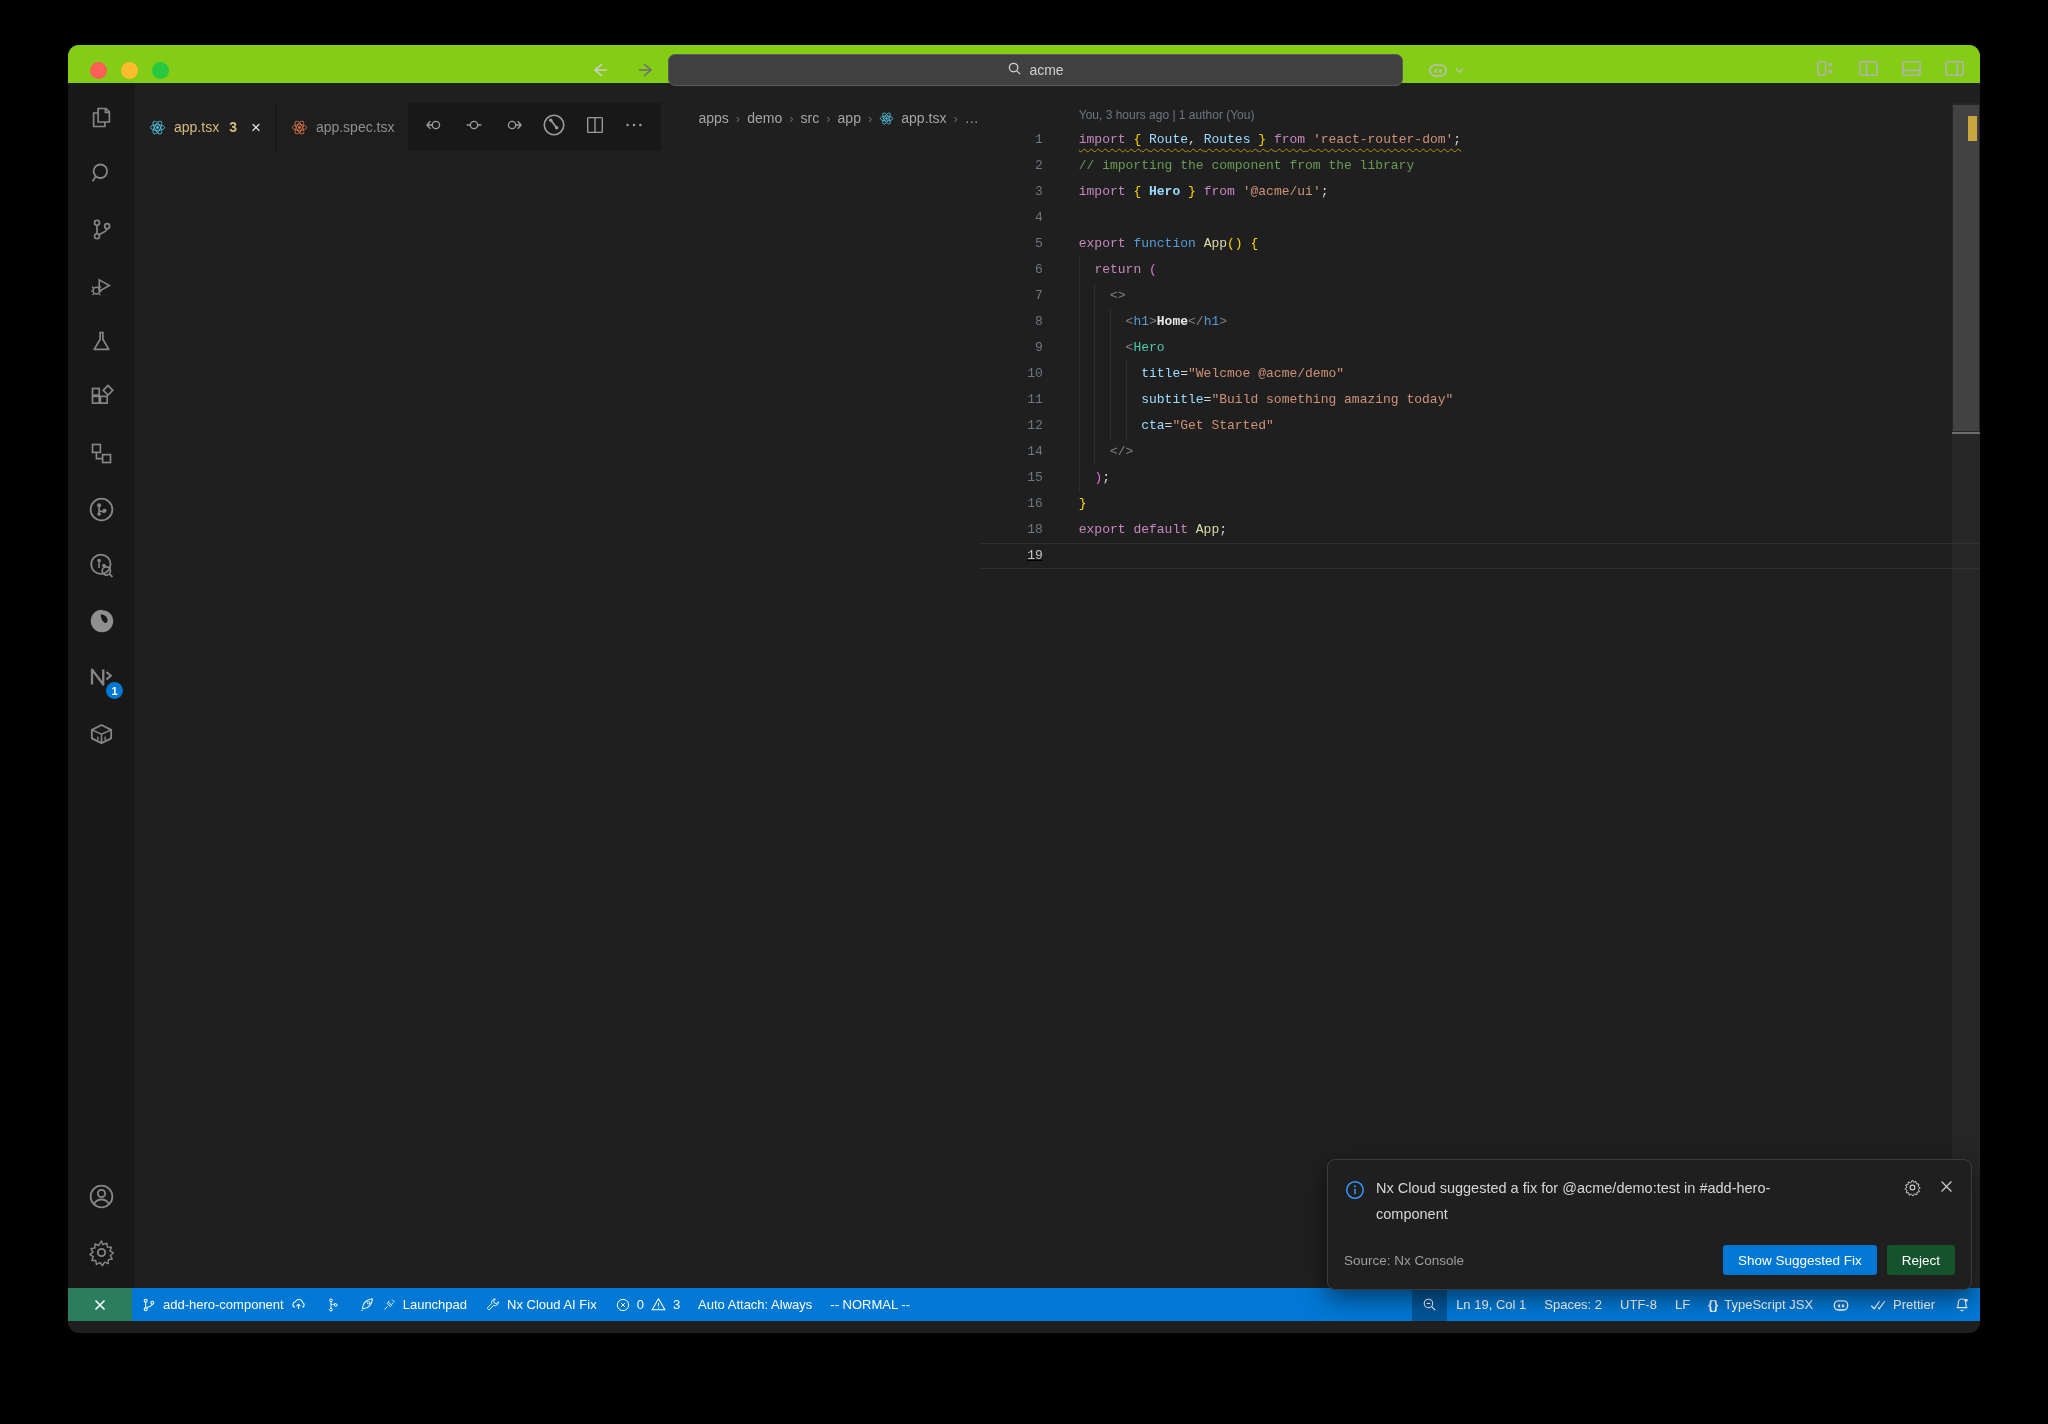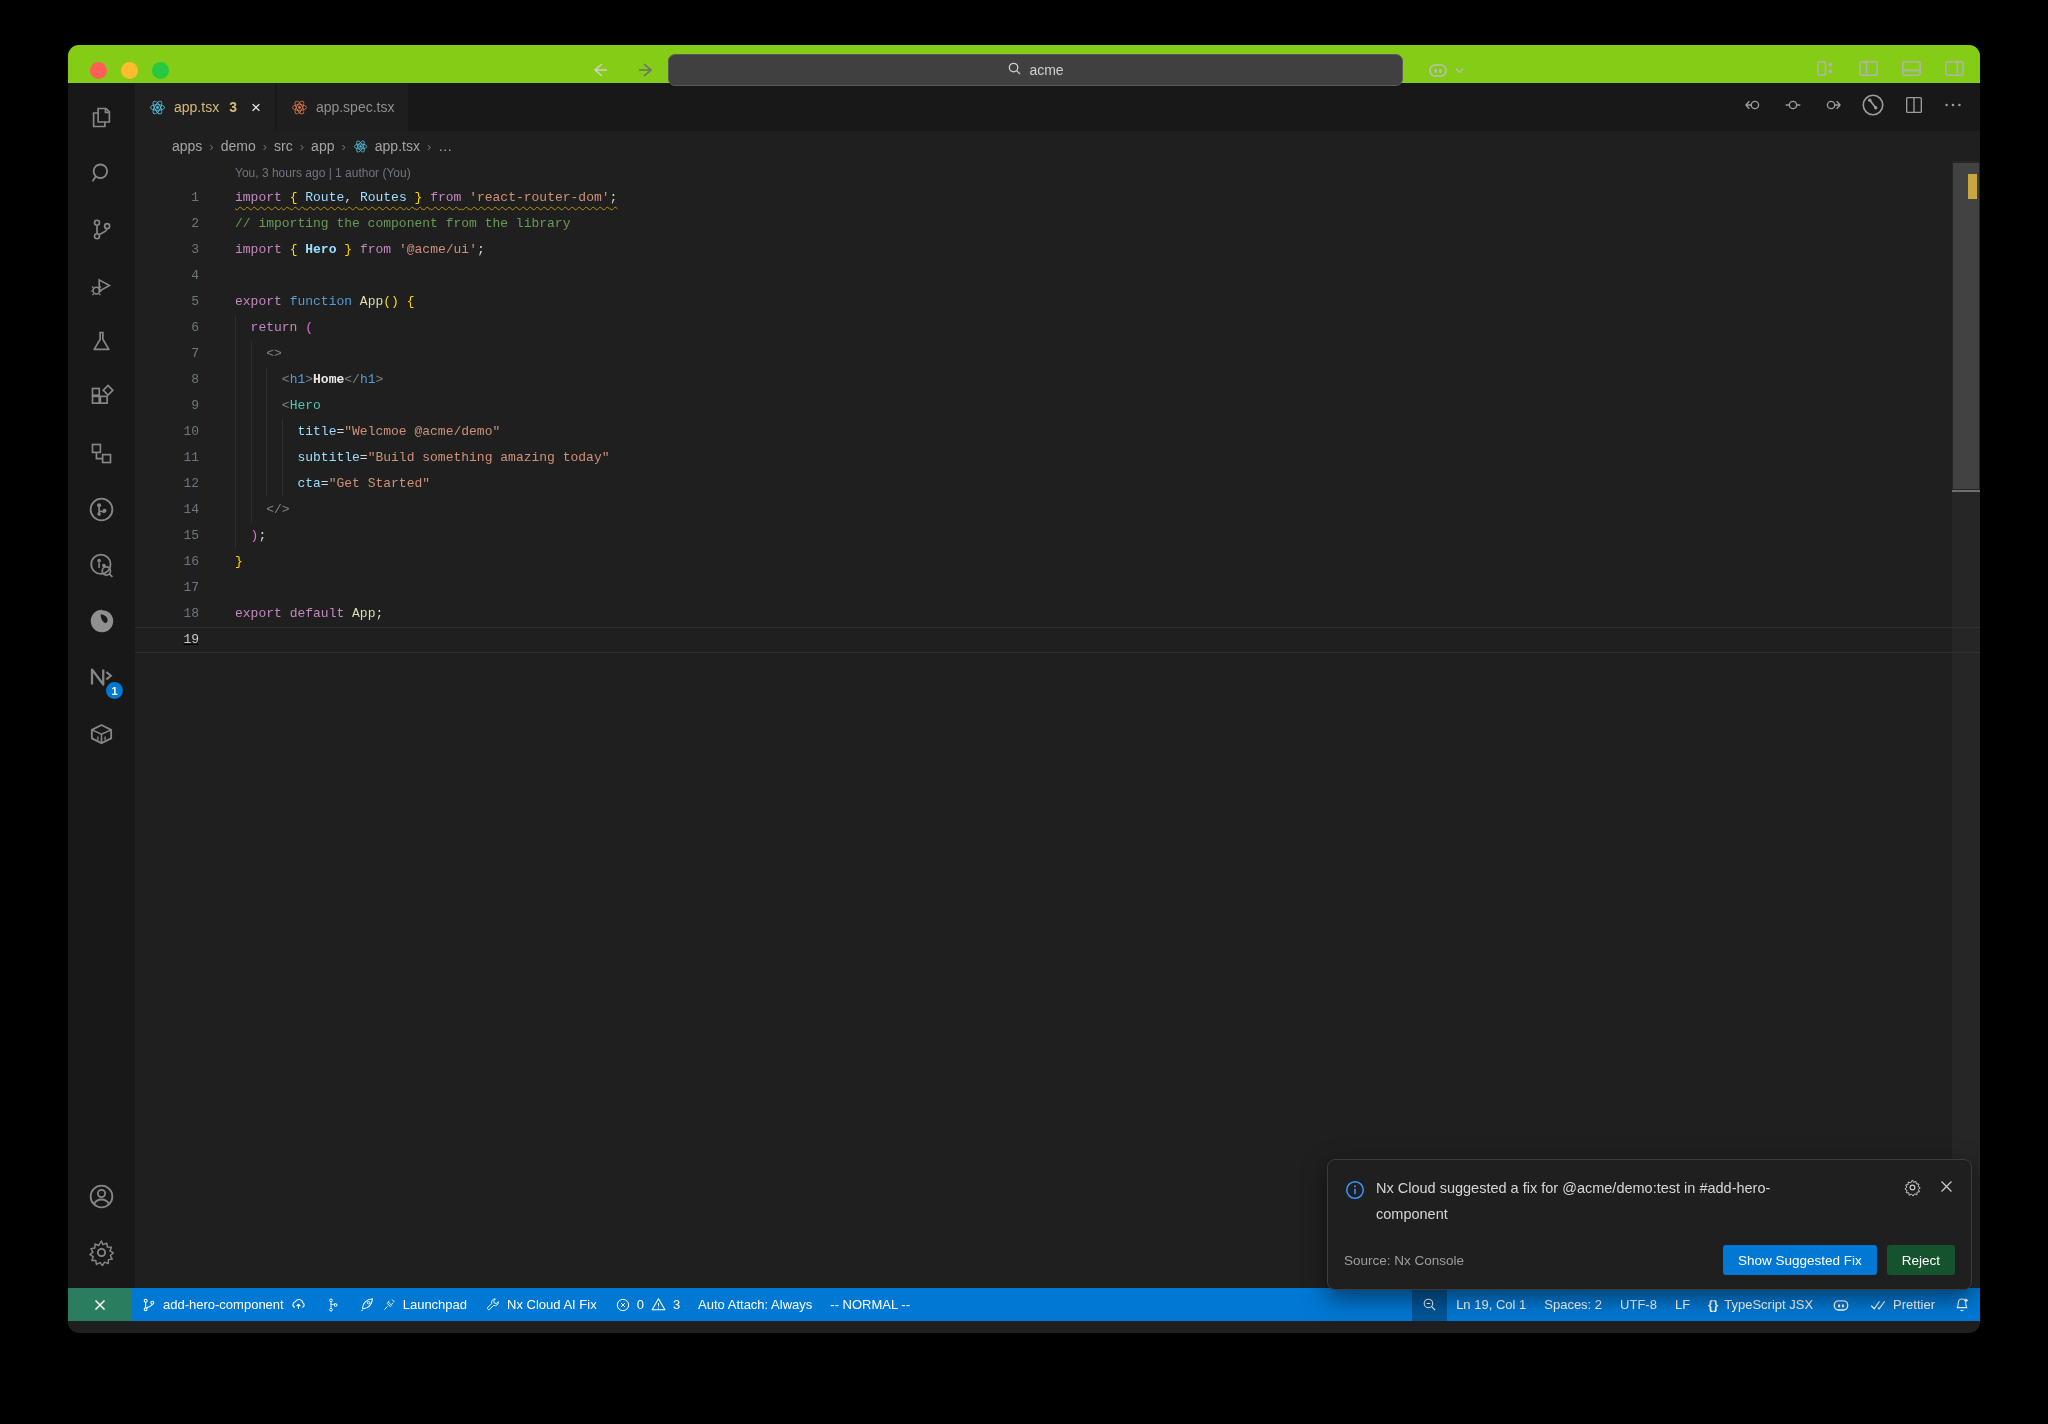--- a/index.html
+++ b/index.html
@@ -22,21 +22,21 @@
   .layout-icons { position:absolute; right:14px; top:0; height:50px; display:flex; align-items:center; gap:20px; }
 
   
   .main { display:flex; height:1205px; }
   .activitybar { width:67px; background:#181818; display:flex; flex-direction:column; align-items:center; padding-top:6px; }
   .ab-item { width:67px; height:56px; display:flex; align-items:center; justify-content:center; position:relative; color:#868686; }
   .ab-spacer { flex:1; }
   .ab-badge { position:absolute; right:12px; bottom:6px; min-width:17px; height:17px; border-radius:9px;
               color:#fff; font-size:11px; font-weight:bold; display:flex; align-items:center; justify-content:center; }
 
-  .editor-col { flex:1; display:flex; flex-direction:column; background:#1f1f1f; min-width:0; }
+  .editor-col { flex:1; display:flex; flex-direction:row; background:#1f1f1f; min-width:0;margin-top:20px; }
 
   
   .tabbar { height:48px; background:#181818; display:flex; align-items:stretch; }
   .tab { display:flex; align-items:center; gap:8px; padding:0 14px; font-size:14px; }
   .tab.active { background:#1f1f1f; }
   .tab.inactive { background:#1e1e1e; margin-left:2px; color:#8f8f8f; }
   .tab .label-mod { color:#d7ba7d; }
   .tab .badge { color:#d7ba7d; font-weight:bold; margin-left:2px; }
   .tab .close { color:#e6e6e6; font-size:17px; margin-left:6px; line-height:1; }
   .tab-fill { flex:1; background:#181818; }
@@ -346,21 +346,20 @@
             <div class="code-line"><div class="ln">6</div><div class="lc"><span class="guide" style="left: 0ch;"></span><span style="color: rgb(212, 212, 212);">  </span><span style="color: rgb(197, 134, 192);">return</span><span style="color: rgb(212, 212, 212);"> </span><span style="color: rgb(218, 112, 214);">(</span></div></div>
             <div class="code-line"><div class="ln">7</div><div class="lc"><span class="guide" style="left: 0ch;"></span><span class="guide" style="left: 2ch;"></span><span style="color: rgb(212, 212, 212);">    </span><span style="color: rgb(128, 128, 128);">&lt;&gt;</span></div></div>
             <div class="code-line"><div class="ln">8</div><div class="lc"><span class="guide" style="left: 0ch;"></span><span class="guide" style="left: 2ch;"></span><span class="guide" style="left: 4ch;"></span><span style="color: rgb(212, 212, 212);">      </span><span style="color: rgb(128, 128, 128);">&lt;</span><span style="color: rgb(86, 156, 214);">h1</span><span style="color: rgb(128, 128, 128);">&gt;</span><span style="color: rgb(232, 232, 232); font-weight: bold;">Home</span><span style="color: rgb(128, 128, 128);">&lt;/</span><span style="color: rgb(86, 156, 214);">h1</span><span style="color: rgb(128, 128, 128);">&gt;</span></div></div>
             <div class="code-line"><div class="ln">9</div><div class="lc"><span class="guide" style="left: 0ch;"></span><span class="guide" style="left: 2ch;"></span><span class="guide" style="left: 4ch;"></span><span style="color: rgb(212, 212, 212);">      </span><span style="color: rgb(128, 128, 128);">&lt;</span><span style="color: rgb(78, 201, 176);">Hero</span></div></div>
             <div class="code-line"><div class="ln">10</div><div class="lc"><span class="guide" style="left: 0ch;"></span><span class="guide" style="left: 2ch;"></span><span class="guide" style="left: 4ch;"></span><span class="guide" style="left: 6ch;"></span><span style="color: rgb(212, 212, 212);">        </span><span style="color: rgb(156, 220, 254);">title</span><span style="color: rgb(212, 212, 212);">=</span><span style="color: rgb(206, 145, 120);">"Welcmoe @acme/demo"</span></div></div>
             <div class="code-line"><div class="ln">11</div><div class="lc"><span class="guide" style="left: 0ch;"></span><span class="guide" style="left: 2ch;"></span><span class="guide" style="left: 4ch;"></span><span class="guide" style="left: 6ch;"></span><span style="color: rgb(212, 212, 212);">        </span><span style="color: rgb(156, 220, 254);">subtitle</span><span style="color: rgb(212, 212, 212);">=</span><span style="color: rgb(206, 145, 120);">"Build something amazing today"</span></div></div>
             <div class="code-line"><div class="ln">12</div><div class="lc"><span class="guide" style="left: 0ch;"></span><span class="guide" style="left: 2ch;"></span><span class="guide" style="left: 4ch;"></span><span class="guide" style="left: 6ch;"></span><span style="color: rgb(212, 212, 212);">        </span><span style="color: rgb(156, 220, 254);">cta</span><span style="color: rgb(212, 212, 212);">=</span><span style="color: rgb(206, 145, 120);">"Get Started"</span></div></div>
             <div class="code-line"><div class="ln">14</div><div class="lc"><span class="guide" style="left: 0ch;"></span><span class="guide" style="left: 2ch;"></span><span style="color: rgb(212, 212, 212);">    </span><span style="color: rgb(128, 128, 128);">&lt;/&gt;</span></div></div>
             <div class="code-line"><div class="ln">15</div><div class="lc"><span class="guide" style="left: 0ch;"></span><span style="color: rgb(212, 212, 212);">  </span><span style="color: rgb(218, 112, 214);">)</span><span style="color: rgb(212, 212, 212);">;</span></div></div>
             <div class="code-line"><div class="ln">16</div><div class="lc"><span style="color: rgb(255, 215, 0);">}</span></div></div>
-            <div class="code-line"><div class="ln">17</div><div class="lc"></div></div>
             <div class="code-line"><div class="ln">18</div><div class="lc"><span style="color: rgb(197, 134, 192);">export</span><span style="color: rgb(212, 212, 212);"> </span><span style="color: rgb(197, 134, 192);">default</span><span style="color: rgb(212, 212, 212);"> </span><span style="color: rgb(220, 220, 170);">App</span><span style="color: rgb(212, 212, 212);">;</span></div></div>
             <div class="code-line current"><div class="ln">19</div><div class="lc"></div></div>
           </div>
         <div class="scrollbar">
           <div class="scroll-slider"></div>
           <div class="scroll-divider"></div>
           <div class="ruler-warning"></div>
         </div>
       </div>
     </div>

